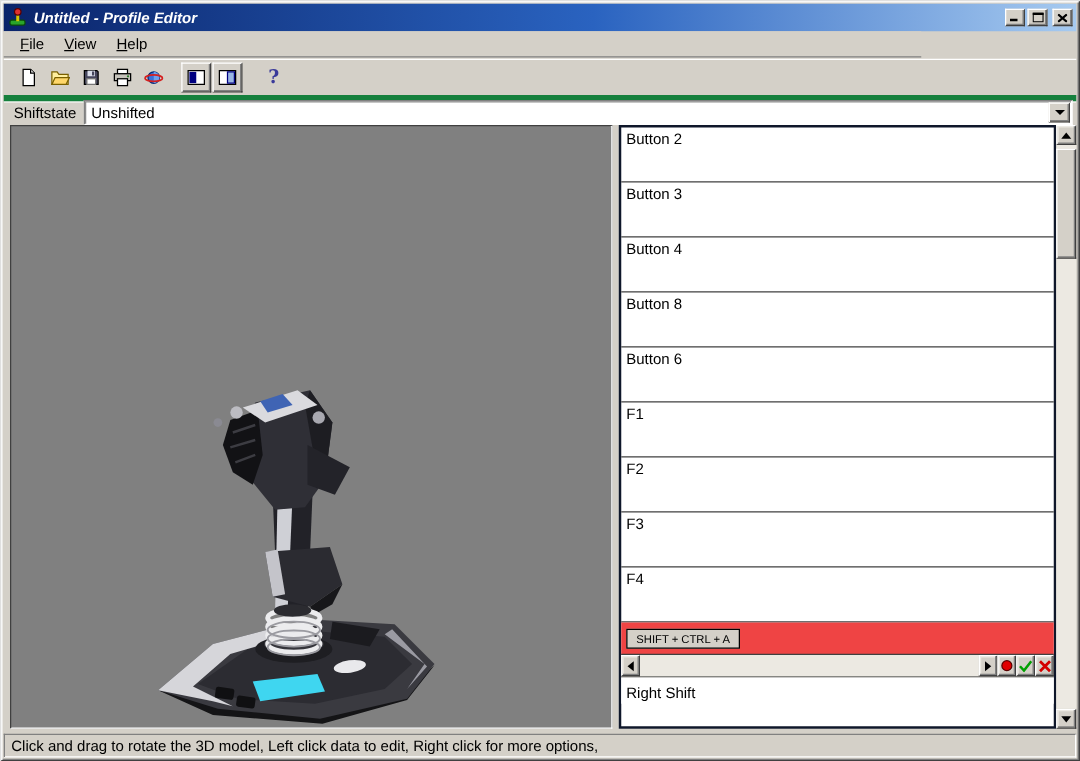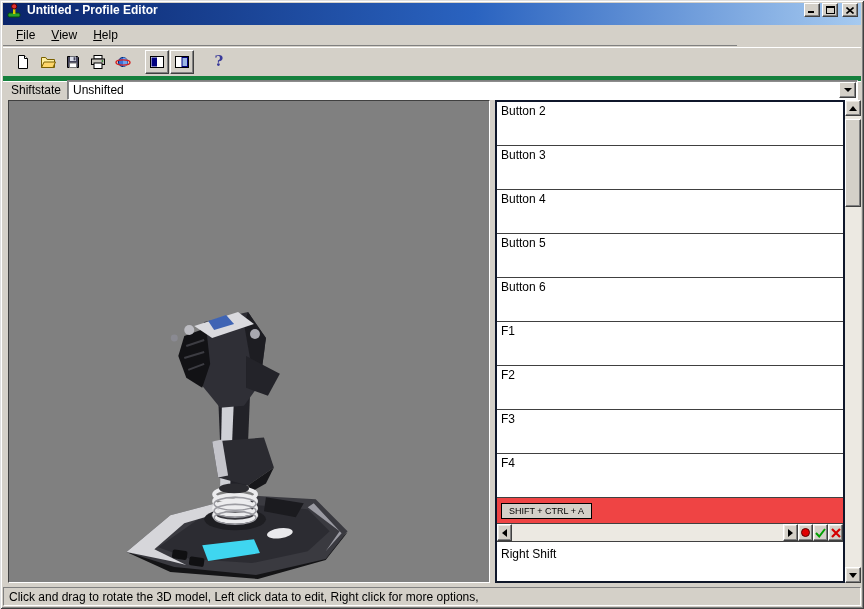--- a/index.html
+++ b/index.html
@@ -8,22 +8,23 @@
 
   .window {
     position:relative; width:864px; height:609px; background:var(--window_bg,#d4d0c8);
     box-shadow: inset 1px 1px 0 #dfdfdf, inset -1px -1px 0 #404040,
                 inset 2px 2px 0 #fff, inset -2px -2px 0 #808080;
   }
 
   
   .titlebar {
     position:absolute; left:3px; top:3px; width:858px; height:22px;
-    display:flex; align-items:flex-start; padding:0 3px;
+    display:flex; align-items:center; padding:0 3px;
     background:linear-gradient(90deg, var(--titlebar_start,#0a246a) 0%, #2a63c0 55%, var(--titlebar_end,#a6caf0) 100%);
+    font-style:italic;
   }
   .title-text { color:#fff; font-weight:bold; font-size:12px; margin-left:5px; flex:1; white-space:nowrap; }
   .winbtn {
     width:16px; height:14px; background:#d4d0c8; padding:0; margin-left:2px;
     border:1px solid; border-color:#fff #404040 #404040 #fff;
     box-shadow: inset -1px -1px 0 #808080;
     display:inline-flex; align-items:center; justify-content:center;
   }
   .winbtn.close-gap { margin-left:4px; }
 
@@ -279,21 +280,21 @@
         <ellipse cx="227" cy="404.5" rx="21" ry="6.5"></ellipse>
       </g>
       <ellipse cx="226" cy="389" rx="15" ry="5" fill="#2b2b30"></ellipse>
     </svg>
   </div>
 
   <div class="panel">
     <div class="row"><span>Button 2</span></div>
     <div class="row"><span>Button 3</span></div>
     <div class="row"><span>Button 4</span></div>
-    <div class="row"><span>Button 5</span></div>
+    <div class="row"><span>Button 8</span></div>
     <div class="row"><span>Button 6</span></div>
     <div class="row"><span>F1</span></div>
     <div class="row"><span>F2</span></div>
     <div class="row"><span>F3</span></div>
     <div class="row"><span>F4</span></div>
 
     <div class="chip-row">
       <span class="chip">SHIFT + CTRL + A</span>
     </div>
 

